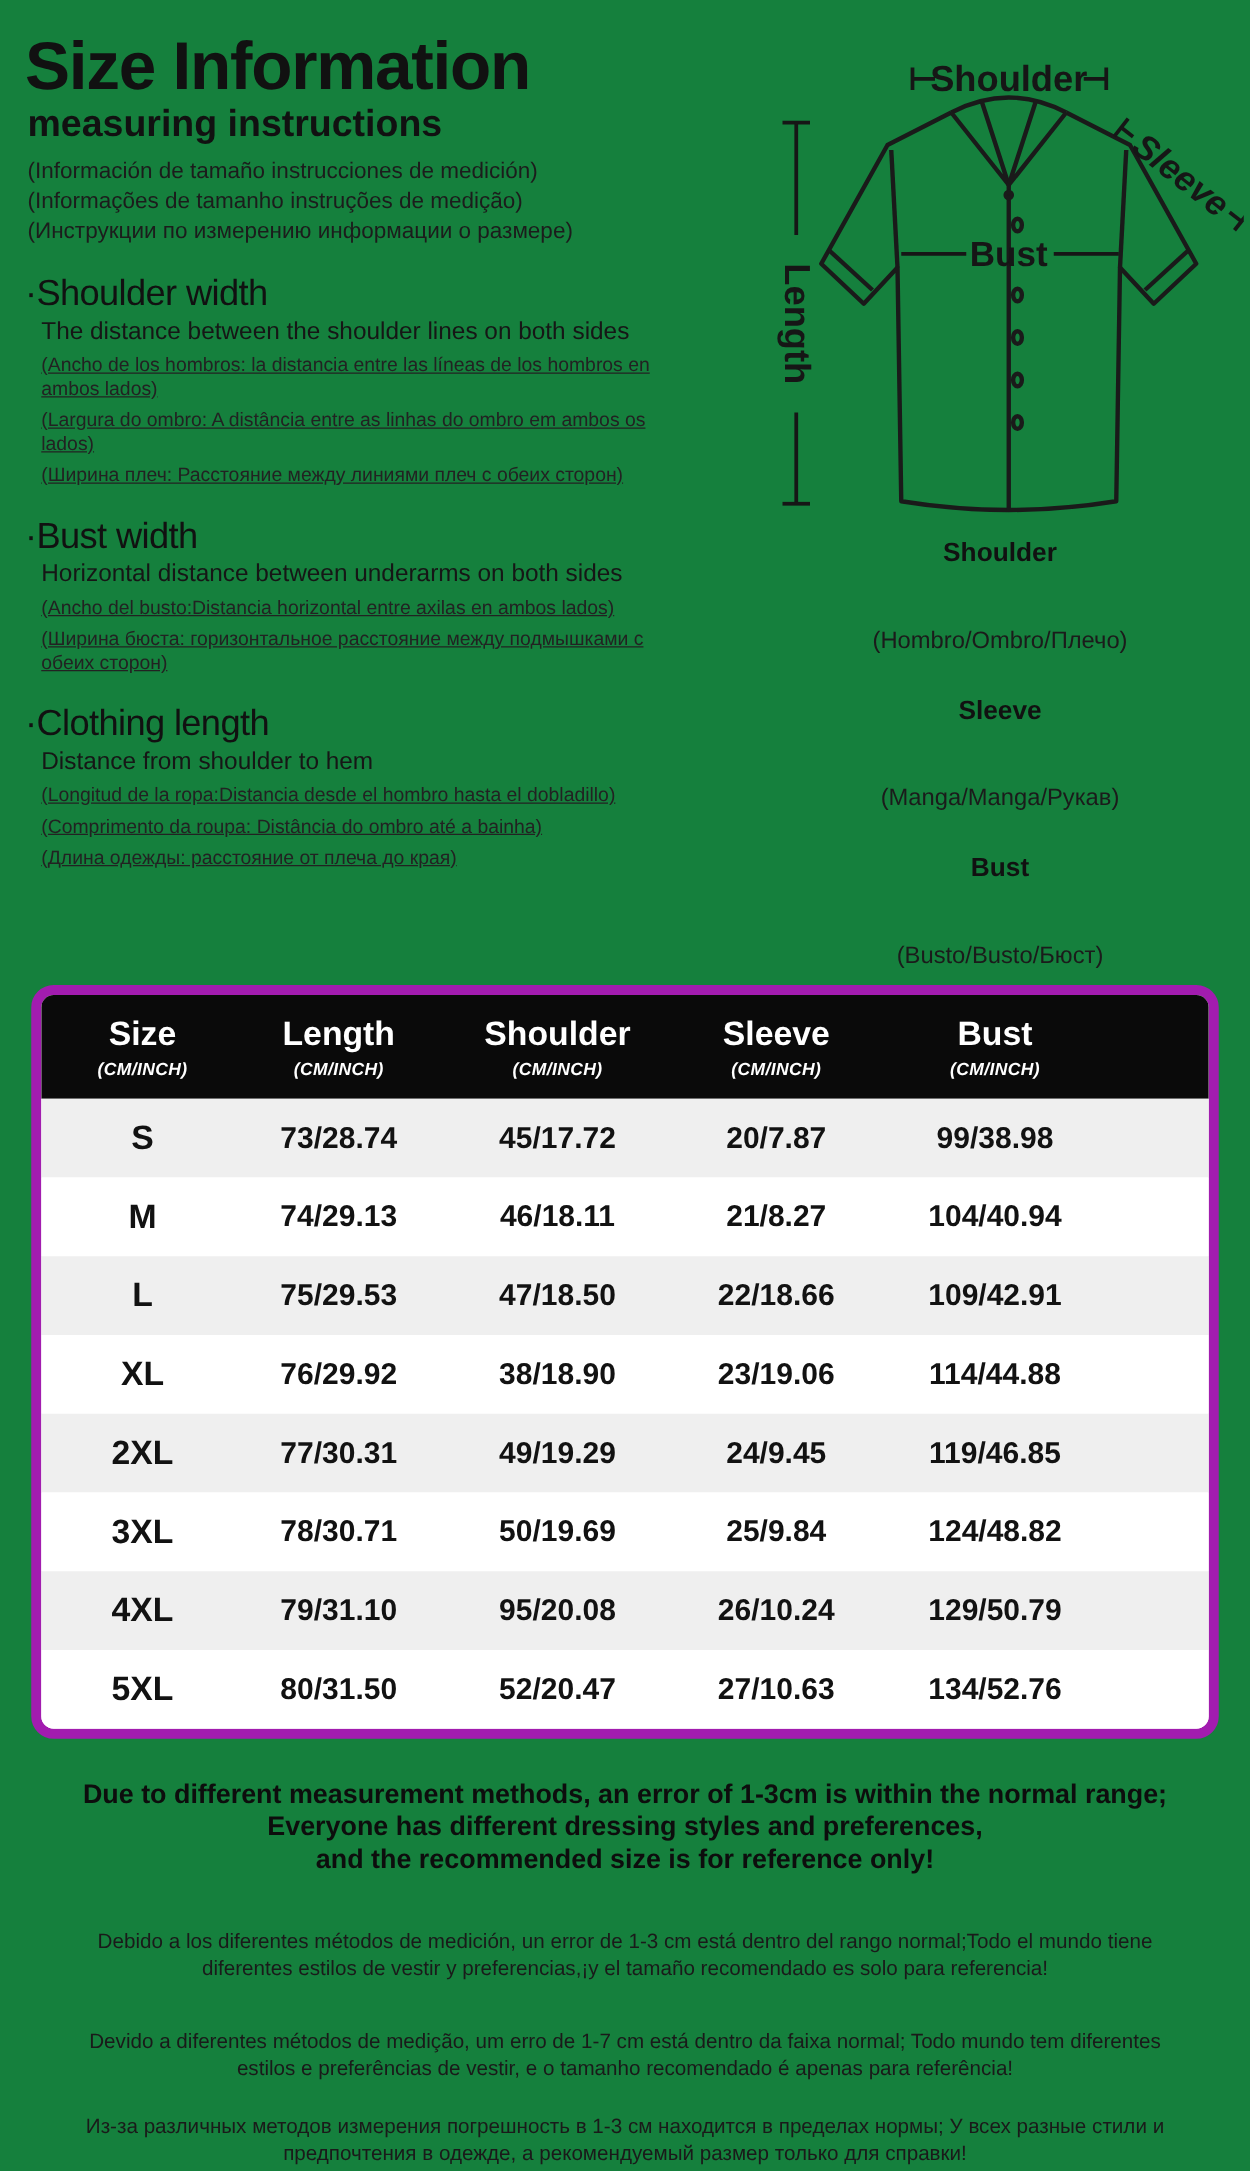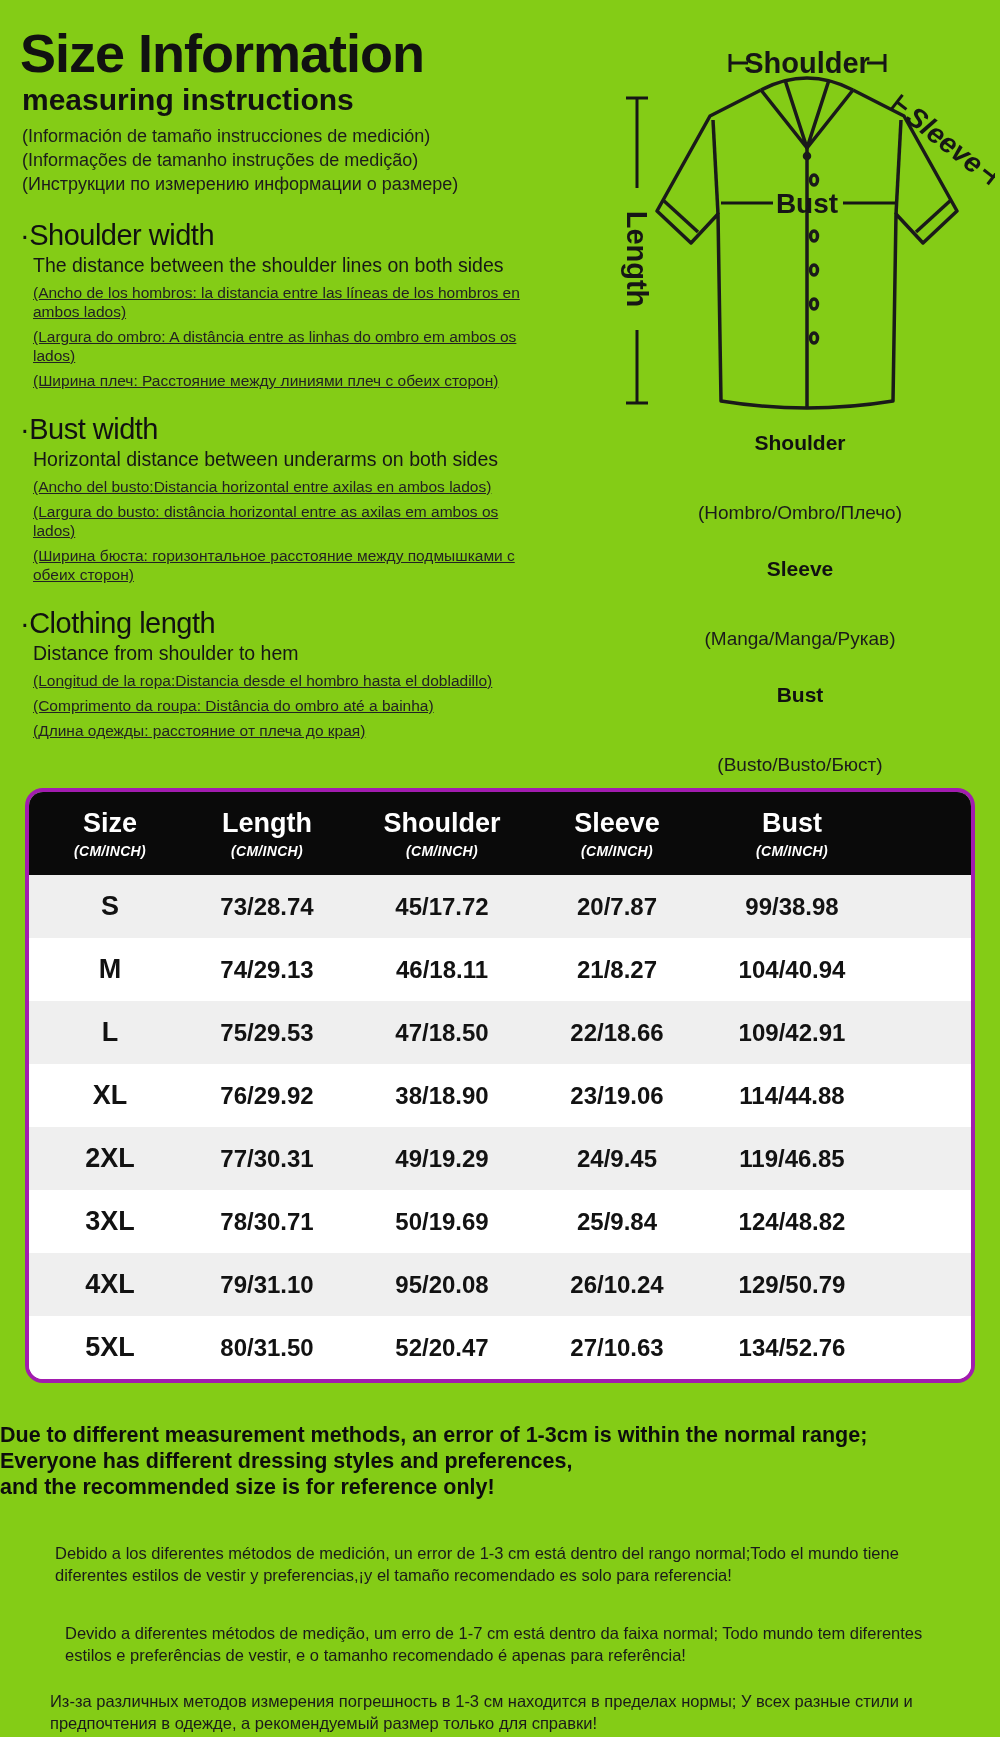--- a/index.html
+++ b/index.html
@@ -1,17 +1,17 @@
 <!DOCTYPE html>
 <html><head>
 <meta charset="utf-8">
 <style>
   html,body { margin:0; padding:0; background:#ffffff; }
   #page {
-    position:relative; width:1000px; height:1737px; background:#84cc16;
+    position:relative; width:1000px; height:1737px; background:#15803d;
     font-family:"Liberation Sans","DejaVu Sans",sans-serif; color:#111;
     overflow:hidden;
   }
   
   .left { position:absolute; left:20px; top:24px; width:500px; }
   .left h1 { font-size:54px; line-height:58px; margin:0; font-weight:bold; letter-spacing:-1px; }
   .left h2 { font-size:30px; line-height:36px; margin:0 0 6px 2px; font-weight:bold; }
   .tl { font-size:18px; line-height:24px; margin:0 0 0 2px; color:#1c1c1c; }
   .section { margin-top:22px; }
   .section h3 { font-size:29px; line-height:34px; margin:0; font-weight:normal; letter-spacing:-0.5px; }
@@ -21,37 +21,37 @@
   .diagram { position:absolute; left:545px; top:46px; width:450px; height:382px; }
   .diagram svg { width:100%; height:100%; }
   .diagram text { font-family:"Liberation Sans","DejaVu Sans",sans-serif; fill:#161616; }
   .legend { position:absolute; left:605px; top:430px; width:390px; text-align:center; }
   .legend .lgroup { margin-bottom:31px; }
   .legend .term { font-size:21px; font-weight:bold; line-height:26px; }
   .legend .lt { font-size:19px; line-height:24px; color:#1b1b1b;margin-top:45px; }
   
   .size-table {
     position:absolute; left:25px; top:788px; width:950px; box-sizing:border-box;
-    border:4px solid #a21caf; border-radius:18px; overflow:hidden; background:#fff;
+    border:8px solid #a21caf; border-radius:18px; overflow:hidden; background:#fff;
   }
   .thead { background:#0a0a0a; color:#fff; }
   .thead, .trow {
     display:grid; grid-template-columns:162px 152px 198px 152px 198px;
     padding-right:80px;
   }
   .thead { padding-top:15px; padding-bottom:16px; }
   .hcol { text-align:center; }
   .hcol .hlabel { font-size:27px; font-weight:bold; line-height:32px; }
   .hcol .hunit { font-size:14px; font-weight:bold; margin-top:4px; letter-spacing:0.3px;font-style:italic; }
   .trow { height:63px; align-items:center; background:#ffffff; }
   .trow.shade { background:#efefef; }
   .cell { text-align:center; font-size:24px; font-weight:bold; color:#121212; }
   .cell.cell-size { font-size:27px; }
   
-  .footer { position:absolute; left:0; top:1422px; width:1000px; text-align:left; }
+  .footer { position:absolute; left:0; top:1422px; width:1000px; text-align:center; }
   .footer .en { font-size:21.5px; font-weight:bold; line-height:26px; color:#0d0d0d; }
   .footer .small { font-size:16.5px; line-height:22px; color:#1a1a1a; margin:0 auto; }
   .footer .es { margin-top:42px; max-width:890px; }
   .footer .pt { margin-top:36px; max-width:870px; }
   .footer .ru { margin-top:24px; max-width:900px; }
 </style>
 </head>
 <body>
 
 <div id="page">
@@ -68,21 +68,20 @@
       <p class="desc">The distance between the shoulder lines on both sides</p>
       <p class="trans">(Ancho de los hombros: la distancia entre las líneas de los hombros en ambos lados)</p>
       <p class="trans">(Largura do ombro: A distância entre as linhas do ombro em ambos os lados)</p>
       <p class="trans">(Ширина плеч: Расстояние между линиями плеч с обеих сторон)</p>
     </div>
 
     <div class="section">
       <h3><span>·</span><span>Bust width</span></h3>
       <p class="desc">Horizontal distance between underarms on both sides</p>
       <p class="trans">(Ancho del busto:Distancia horizontal entre axilas en ambos lados)</p>
-      <p class="trans">(Largura do busto: distância horizontal entre as axilas em ambos os lados)</p>
       <p class="trans">(Ширина бюста: горизонтальное расстояние между подмышками с обеих сторон)</p>
     </div>
 
     <div class="section">
       <h3><span>·</span><span>Clothing length</span></h3>
       <p class="desc">Distance from shoulder to hem</p>
       <p class="trans">(Longitud de la ropa:Distancia desde el hombro hasta el dobladillo)</p>
       <p class="trans">(Comprimento da roupa: Distância do ombro até a bainha)</p>
       <p class="trans">(Длина одежды: расстояние от плеча до края)</p>
     </div>

